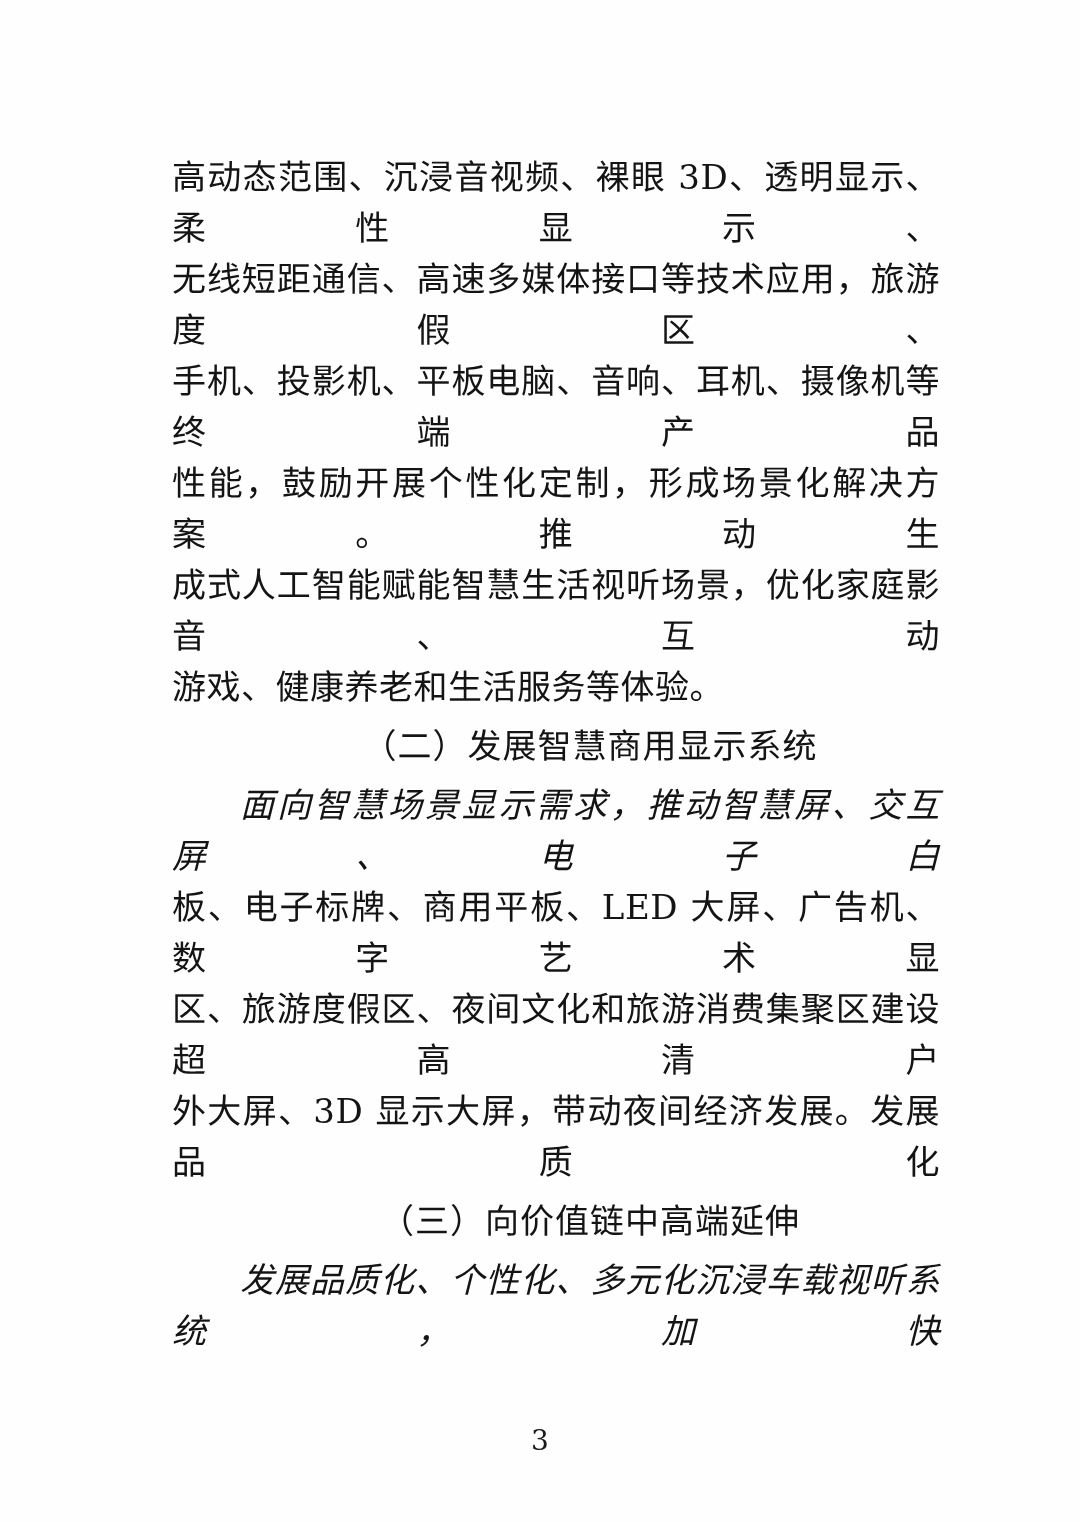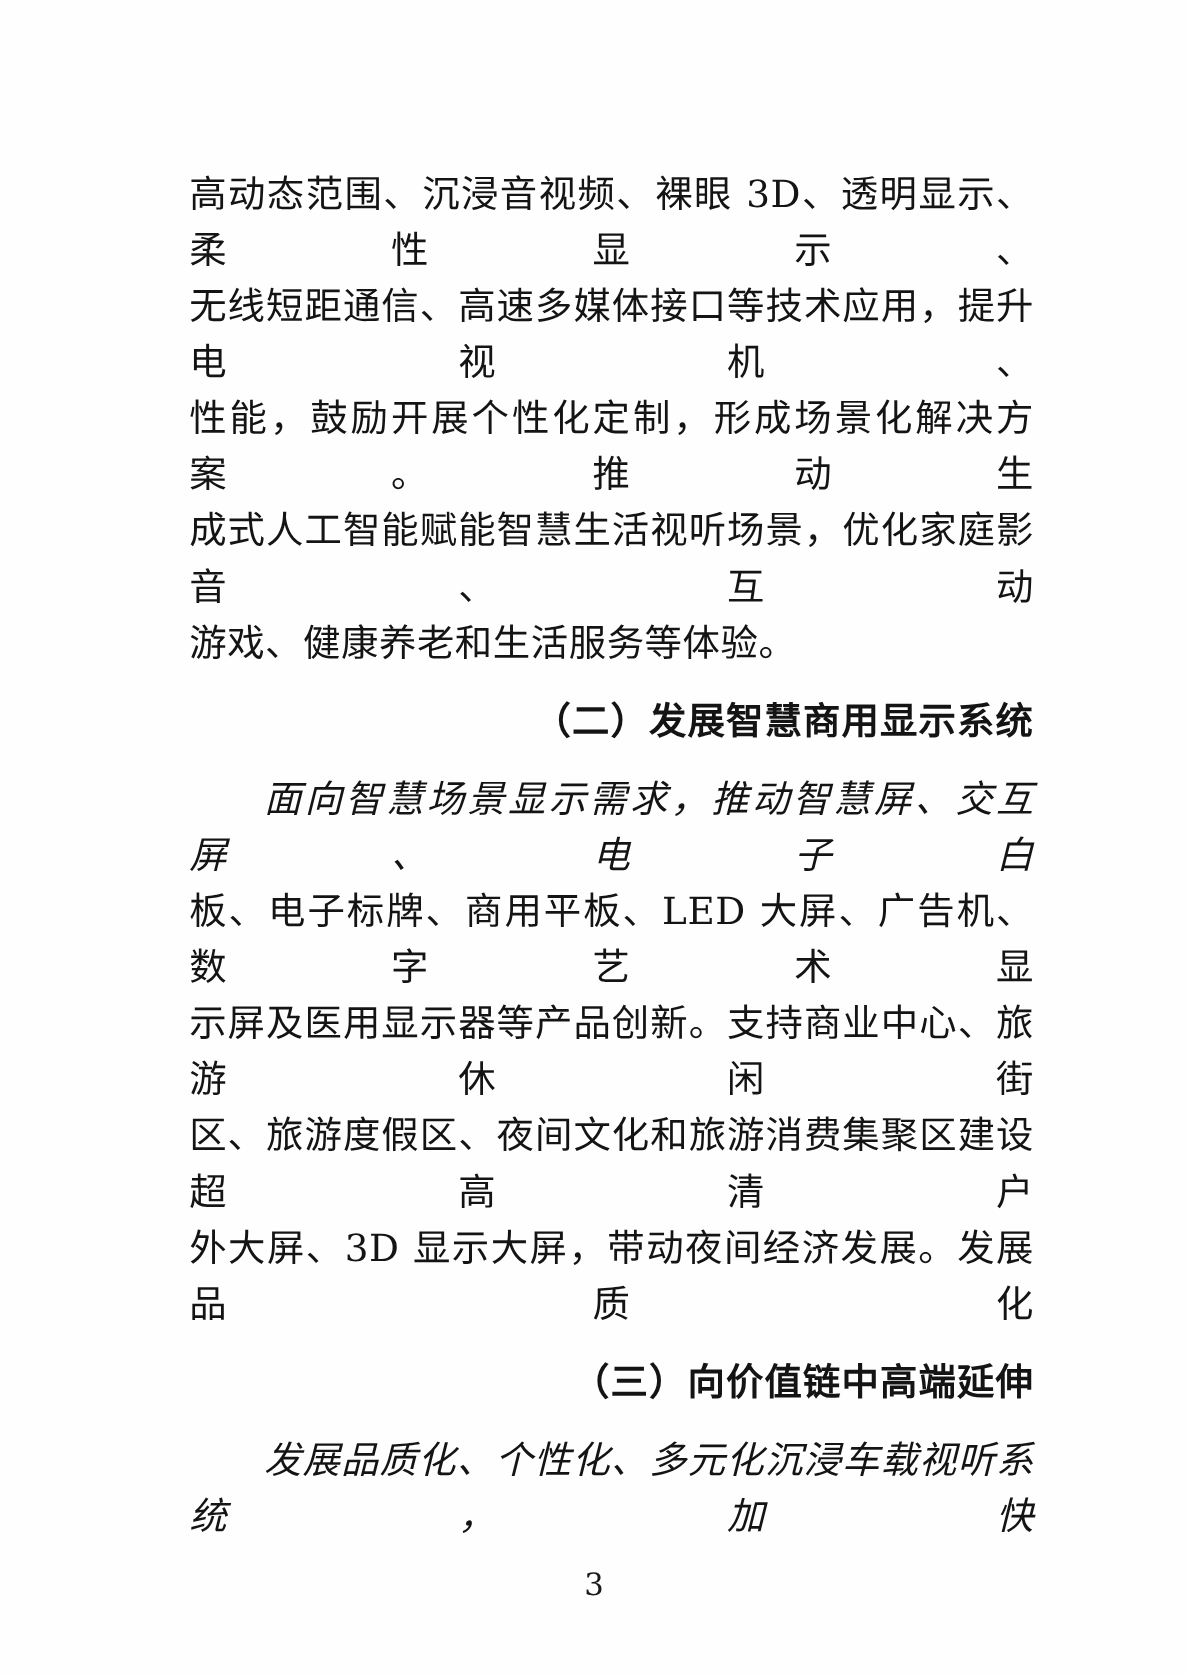--- a/index.html
+++ b/index.html
@@ -35,57 +35,57 @@
     text-align: center;
     text-align-last: left;
   }
   .line.indent {
     text-indent: 2em;
     font-style: italic;
   }
   .heading {
     font-size: 34px;
     line-height: 51px;
-    font-weight: 700;
-    margin: 20px 0;
+    font-weight: 400;
+    margin: 8px 0;
     text-indent: 2em;
     letter-spacing: 1px;
-    text-align: right;
+    text-align: center;
   }
   .page-number {
     position: absolute;
     top: 1424px;
     left: 0;
     width: 100%;
     text-align: center;
     font-size: 28px;
     line-height: 34px;
     color: #1a1a1a;
   }
 </style>
 </head>
 <body>
 
 <div class="page">
   <div class="content">
 
     <div class="para">
       <div class="line">高动态范围、沉浸音视频、裸眼 3D、透明显示、柔性显示、</div>
-      <div class="line">无线短距通信、高速多媒体接口等技术应用，提升电视机、</div>
+      <div class="line">无线短距通信、高速多媒体接口等技术应用，旅游度假区、</div>
+      <div class="line">手机、投影机、平板电脑、音响、耳机、摄像机等终端产品</div>
       <div class="line">性能，鼓励开展个性化定制，形成场景化解决方案。推动生</div>
       <div class="line">成式人工智能赋能智慧生活视听场景，优化家庭影音、互动</div>
       <div class="line para-end">游戏、健康养老和生活服务等体验。</div>
     </div>
 
     <div class="heading">（二）发展智慧商用显示系统</div>
 
     <div class="para">
       <div class="line indent">面向智慧场景显示需求，推动智慧屏、交互屏、电子白</div>
       <div class="line">板、电子标牌、商用平板、LED 大屏、广告机、数字艺术显</div>
-      <div class="line">示屏及医用显示器等产品创新。支持商业中心、旅游休闲街</div>
       <div class="line">区、旅游度假区、夜间文化和旅游消费集聚区建设超高清户</div>
       <div class="line">外大屏、3D 显示大屏，带动夜间经济发展。发展品质化</div>
     </div>
 
     <div class="heading">（三）向价值链中高端延伸</div>
 
     <div class="para">
       <div class="line indent">发展品质化、个性化、多元化沉浸车载视听系统，加快</div>
 
     </div>

